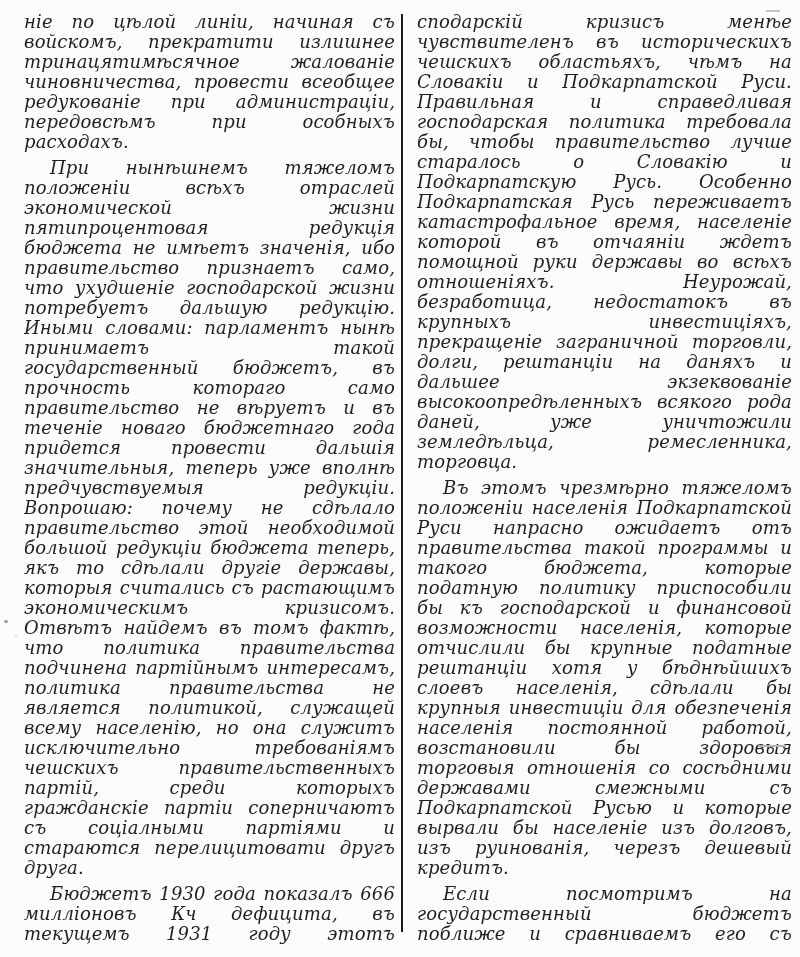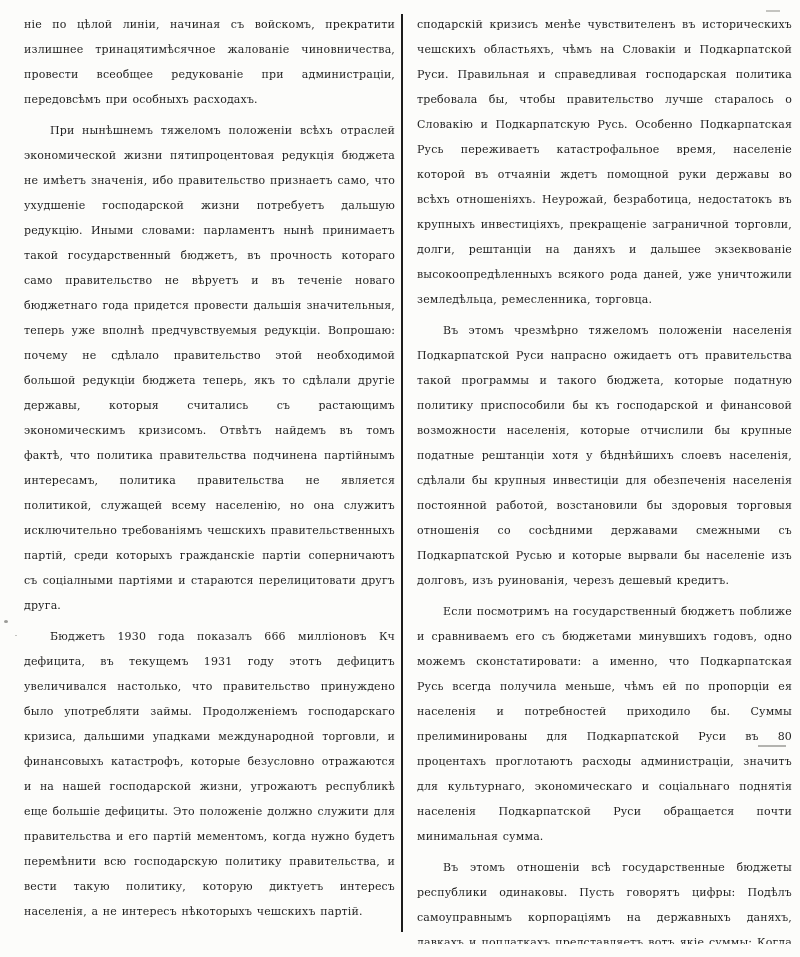--- a/index.html
+++ b/index.html
@@ -24,27 +24,28 @@
     display: flex;
     flex-direction: row;
     align-items: flex-start;
     padding-top: 12px;
     height: 945px;
     overflow: hidden;
   }
   .col {
     width: 374px;
     margin-left: 24px;
-    font-size: 11px;
-    line-height: 25px;
+    font-size: 18px;
+    line-height: 20px;
     text-align: justify;
     letter-spacing: 0.15px;
     word-spacing: 1px;
     overflow: hidden;
     max-height: 932px;
+    font-style: italic;
   }
   .col-right {
     width: 378px;
     margin-left: 7px;
     margin-right: 8px;
   }
   .divider {
     width: 2px;
     height: 918px;
     background: #1c1c1c;

